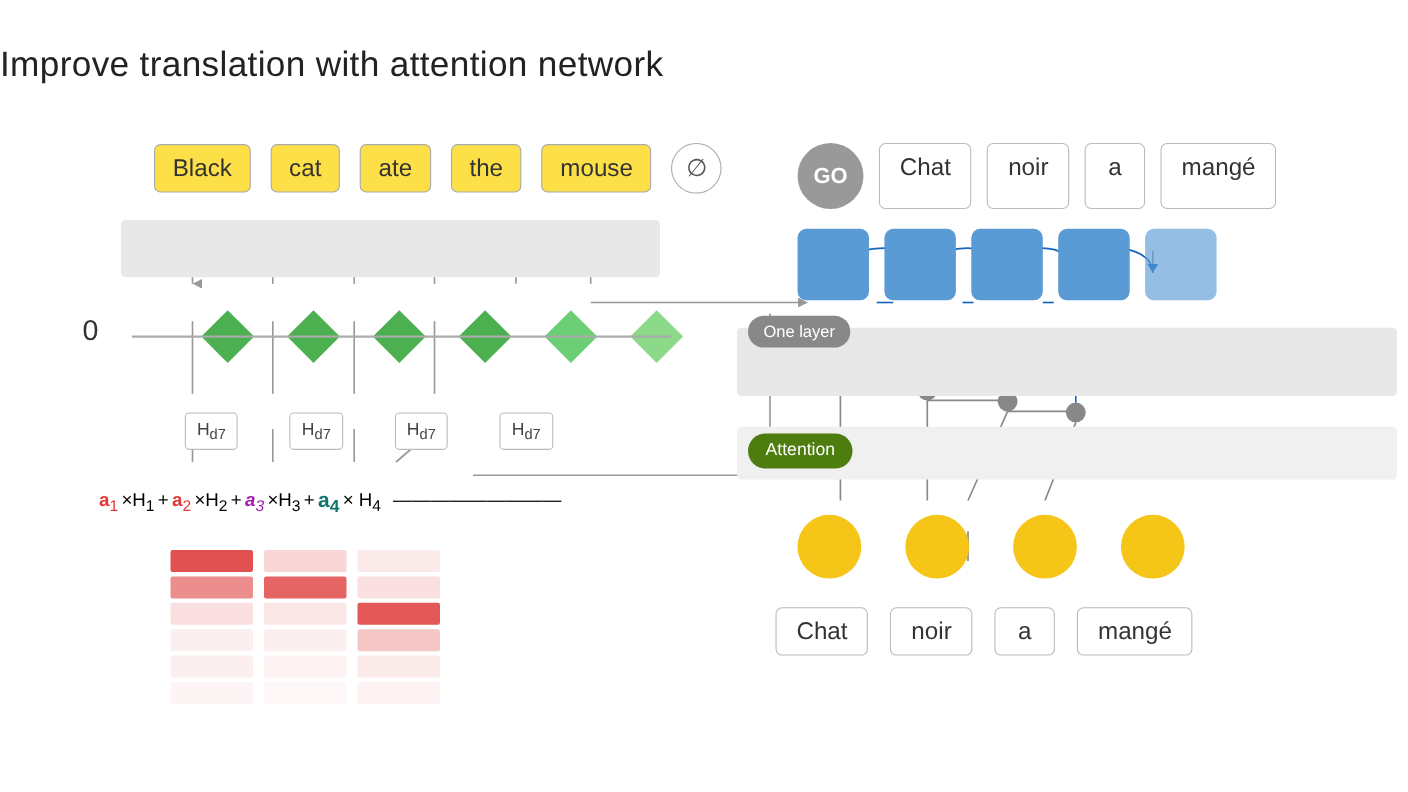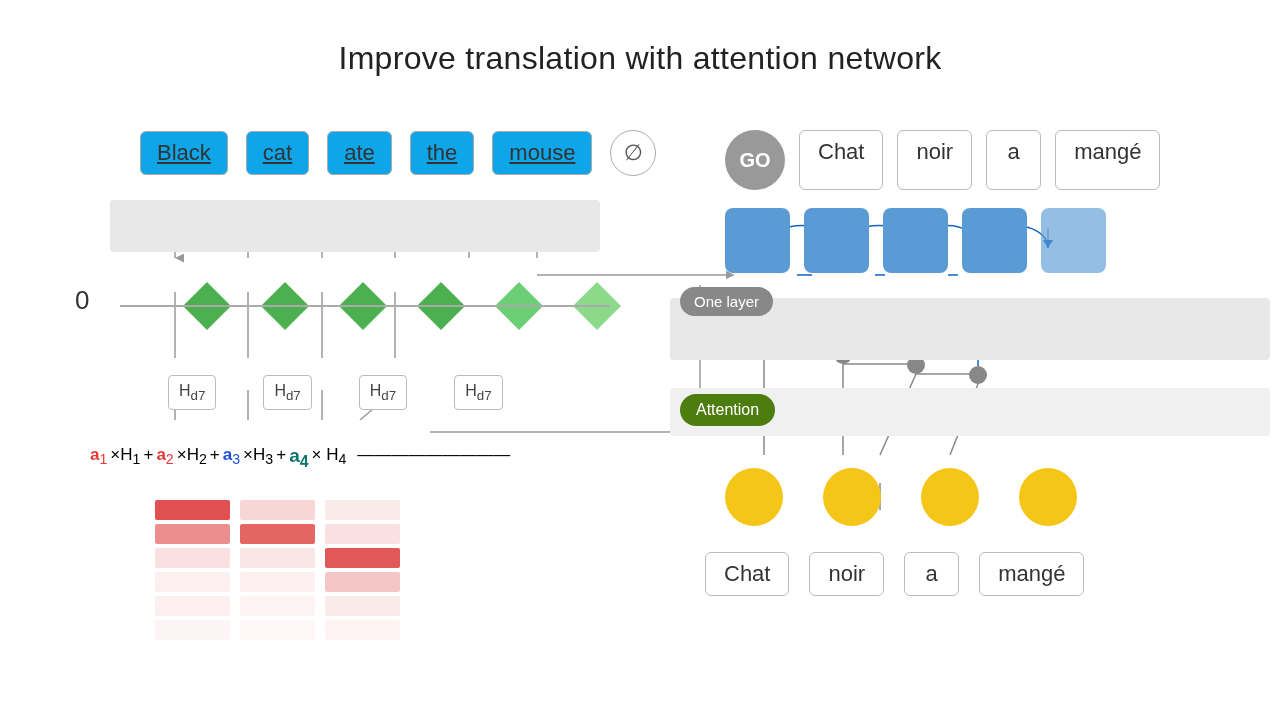--- a/index.html
+++ b/index.html
@@ -6,21 +6,20 @@
     body {
       width: 1280px;
       height: 720px;
       background: #fff;
       font-family: 'Arial', sans-serif;
       overflow: hidden;
       position: relative;
     }
 
     .title {
-      text-align: center;
       font-size: 32px;
       font-weight: 400;
       color: #222;
       padding-top: 40px;
       letter-spacing: 0.3px;
     }
 
     .diagram-container {
       position: absolute;
       top: 100px;
@@ -46,24 +45,23 @@
       top: 0;
       left: 50px;
     }
 
     .token-box {
       border: 1.5px solid #aaa;
       border-radius: 6px;
       padding: 8px 16px;
       font-size: 22px;
       color: #333;
-      background: #0ea5e9;
+      background: #fde047;
       min-width: 55px;
       text-align: center;
-      text-decoration: underline;
     }
 
     .token-null {
       border: 1.5px solid #aaa;
       border-radius: 50%;
       width: 46px;
       height: 46px;
       display: flex;
       align-items: center;
       justify-content: center;
@@ -293,21 +291,21 @@
       <div class="h-box">H<sub>d7</sub></div>
     </div>
 
     <div style="position:absolute; top:315px; left:30px; font-size:17px; display:flex; align-items:flex-start; gap:3px; flex-wrap:wrap;">
       <span style="color:#e53935;"><b>a</b><sub>1</sub></span>
       <span>×H<sub>1</sub></span>
       <span>+</span>
       <span style="color:#e53935;"><b>a</b><sub>2</sub></span>
       <span>×H<sub>2</sub></span>
       <span>+</span>
-      <span style="color:#1d4ed8;"><b>a</b><sub>3</sub></span>
+      <span style="color:#a21caf;font-style:italic;"><b>a</b><sub>3</sub></span>
       <span>×H<sub>3</sub></span>
       <span>+</span>
       <span style="color:#0f766e; font-weight:700; font-size:19px;">a<sub>4</sub></span>
       <span>× H<sub>4</sub></span>
       <span style="margin-left:8px;">—————————</span>
     </div>
 
     <div style="position:absolute; top:370px; left:95px; display:flex; gap:10px;">
 
       <div style="display:flex; flex-direction:column; gap:4px;">

